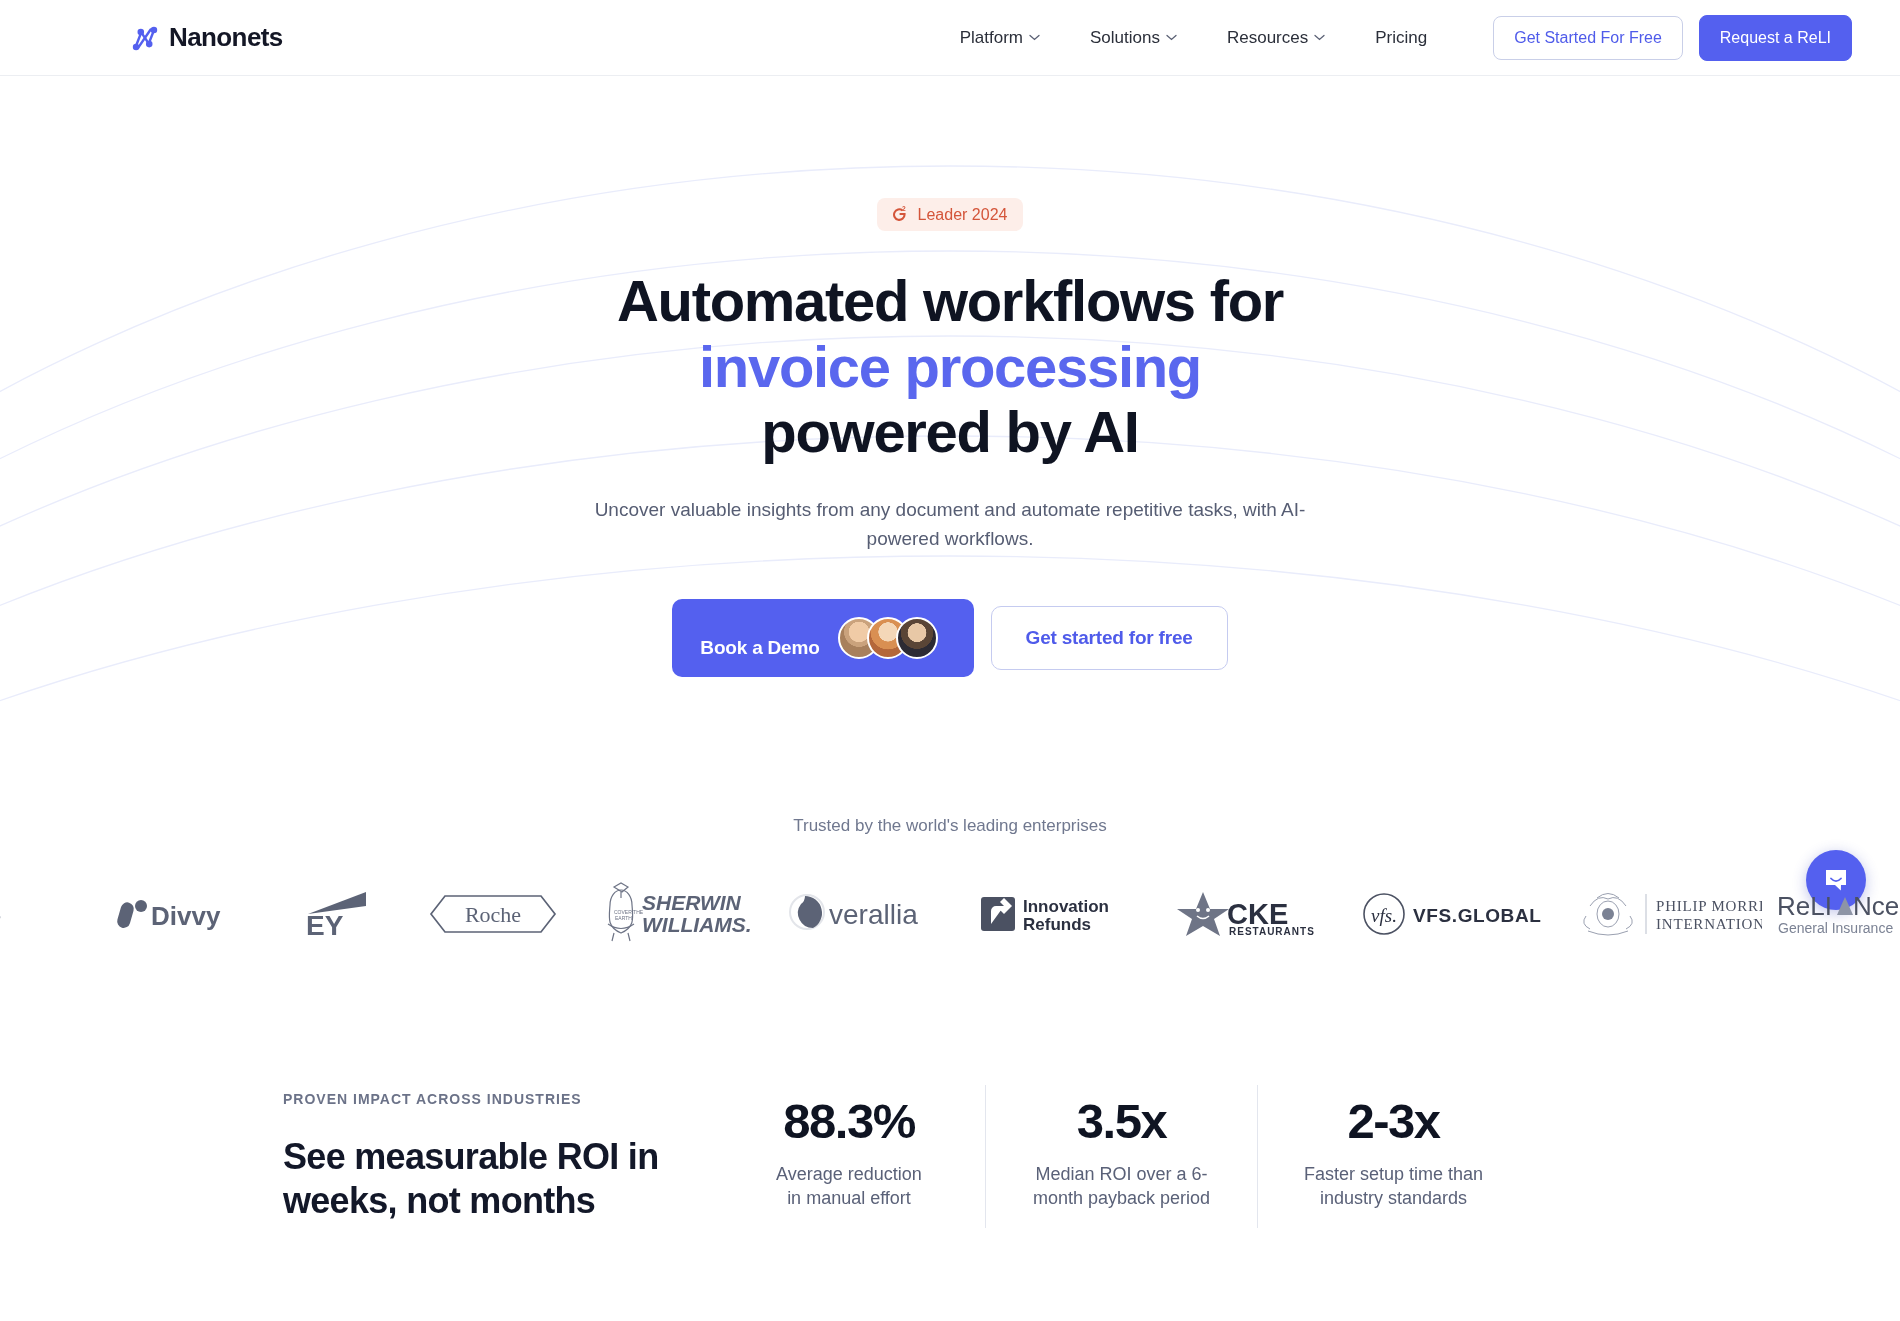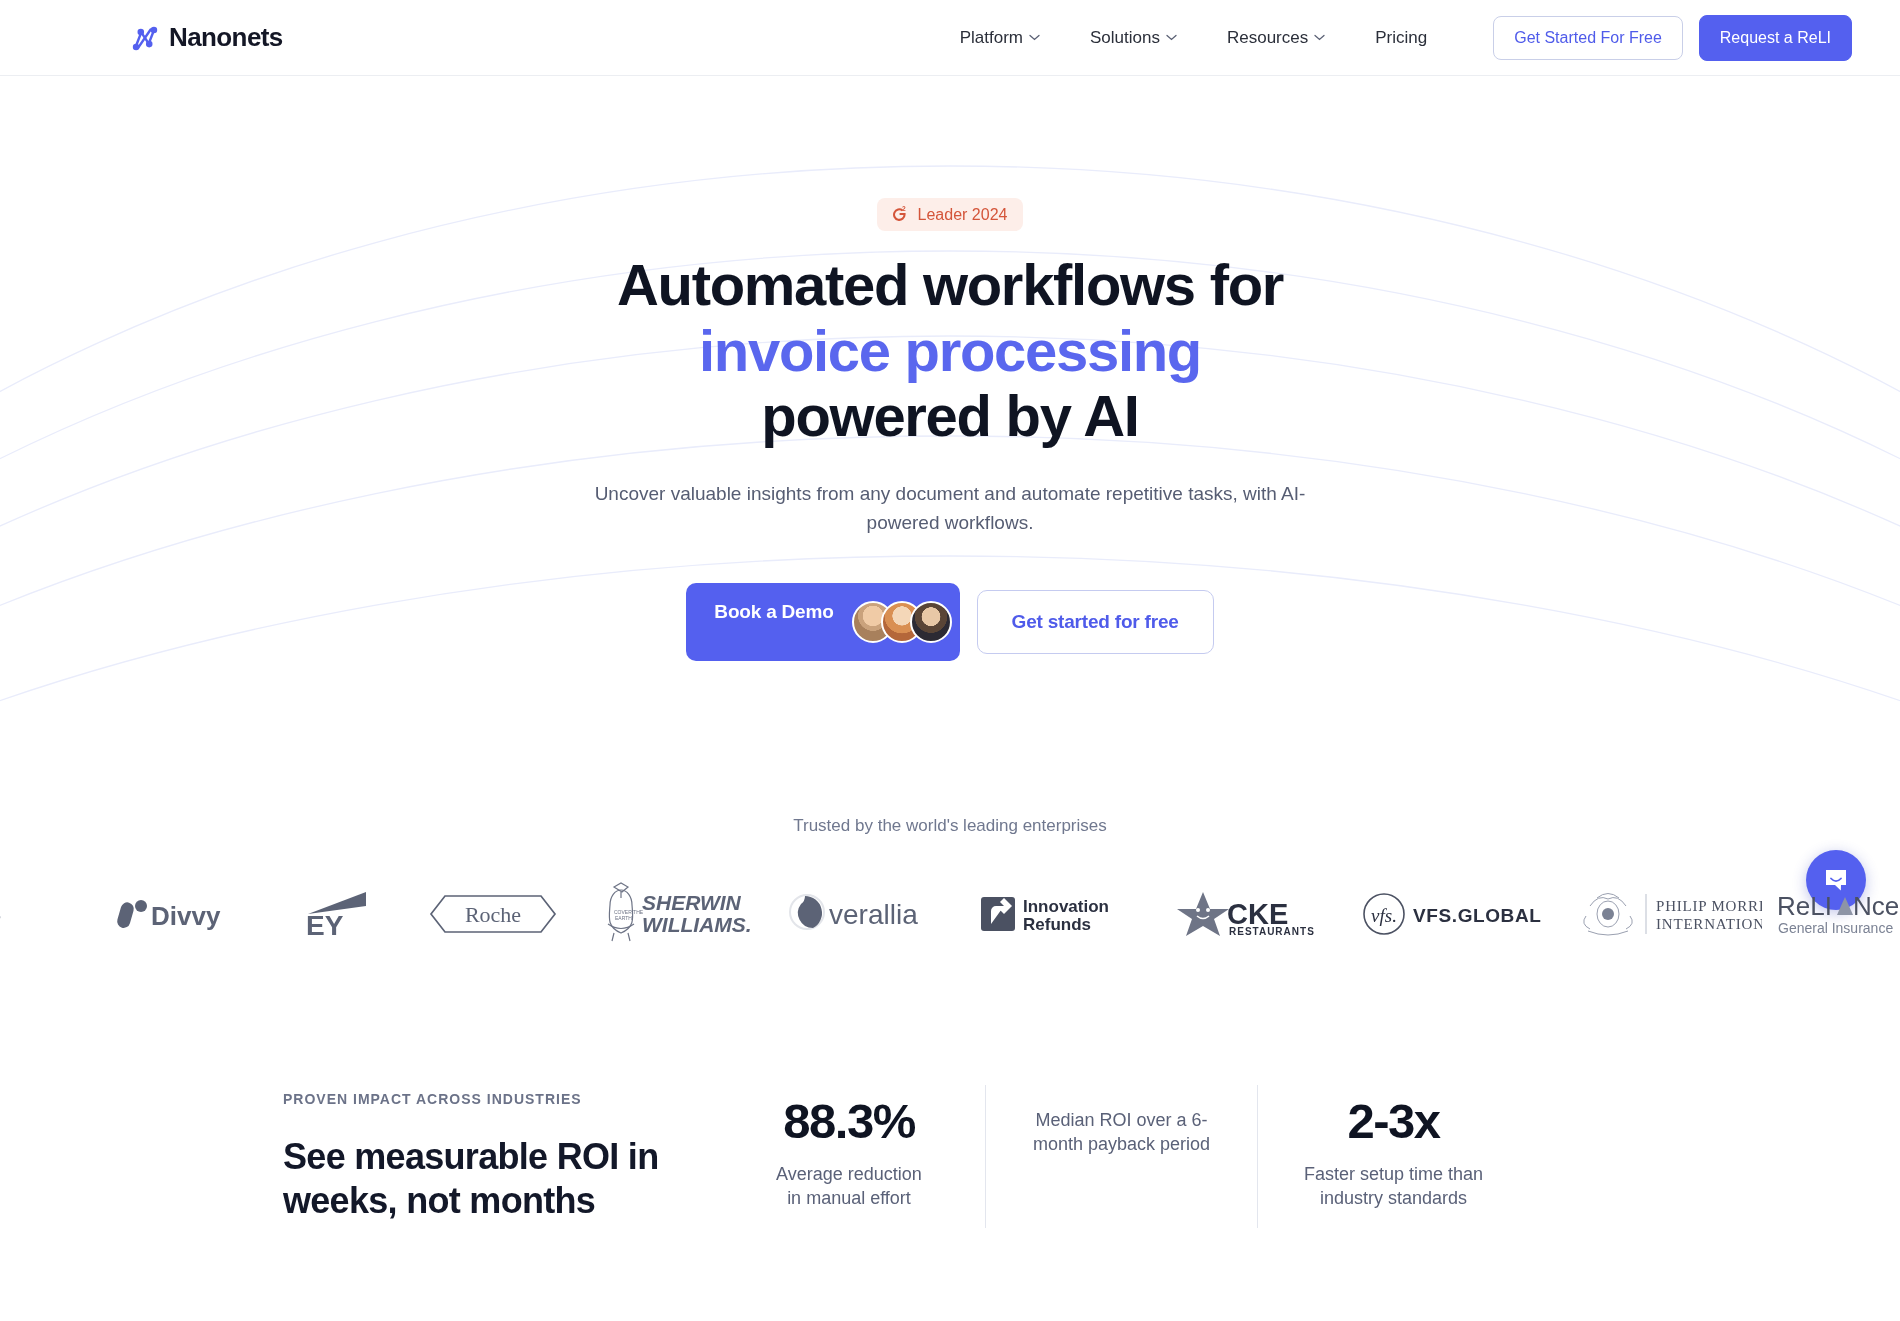--- a/index.html
+++ b/index.html
@@ -98,21 +98,21 @@
     border-radius: 8px;
     padding: 7px 16px 7px 13px;
   }
   .g2-badge .g2-label {
     font-size: 16px;
     color: #d4553a;
     font-weight: 400;
   }
 
   .hero-title {
-    margin-top: 21px;
+    margin-top: 37px;
     font-size: 58px;
     line-height: 1.13;
     font-weight: 700;
     color: #0f1422;
     letter-spacing: -1.3px;
   }
   .hero-title .accent { color: #5a67ee; }
 
   .hero-sub {
     margin: 30px auto 0;
@@ -124,26 +124,26 @@
 
   .hero-ctas {
     margin-top: 46px;
     display: flex;
     justify-content: center;
     align-items: center;
     gap: 17px;
   }
   .btn-demo {
     display: inline-flex;
-    align-items: flex-start;
+    align-items: flex-end;
     gap: 18px;
     background: #5460ef;
     border: none;
     border-radius: 10px;
-    padding: 18px 8px 18px 28px;
+    padding: 18px 36px 18px 28px;
     cursor: pointer;
     font-family: inherit;
   }
   .btn-demo-label { font-size: 19px; font-weight: 700; color: #fff; letter-spacing:-0.2px; }
   .avatars { display: flex; align-items: center; }
   .avatars .av {
     width: 42px; height: 42px; border-radius: 50%;
     border: 2.5px solid #ffffff;
     background-size: cover;
     overflow: hidden;
@@ -472,20 +472,21 @@
 
     <div class="roi-stats">
       <div class="stat">
         <div class="stat-value">88.3%</div>
         <div class="stat-desc">
           <span>Average reduction</span><br>
           <span>in manual effort</span>
         </div>
       </div>
       <div class="stat">
+        <div class="stat-value">3.5x</div>
         <div class="stat-desc">
           <span>Median ROI over a 6-</span><br>
           <span>month payback period</span>
         </div>
       </div>
       <div class="stat">
         <div class="stat-value">2-3x</div>
         <div class="stat-desc">
           <span>Faster setup time than</span><br>
           <span>industry standards</span>

